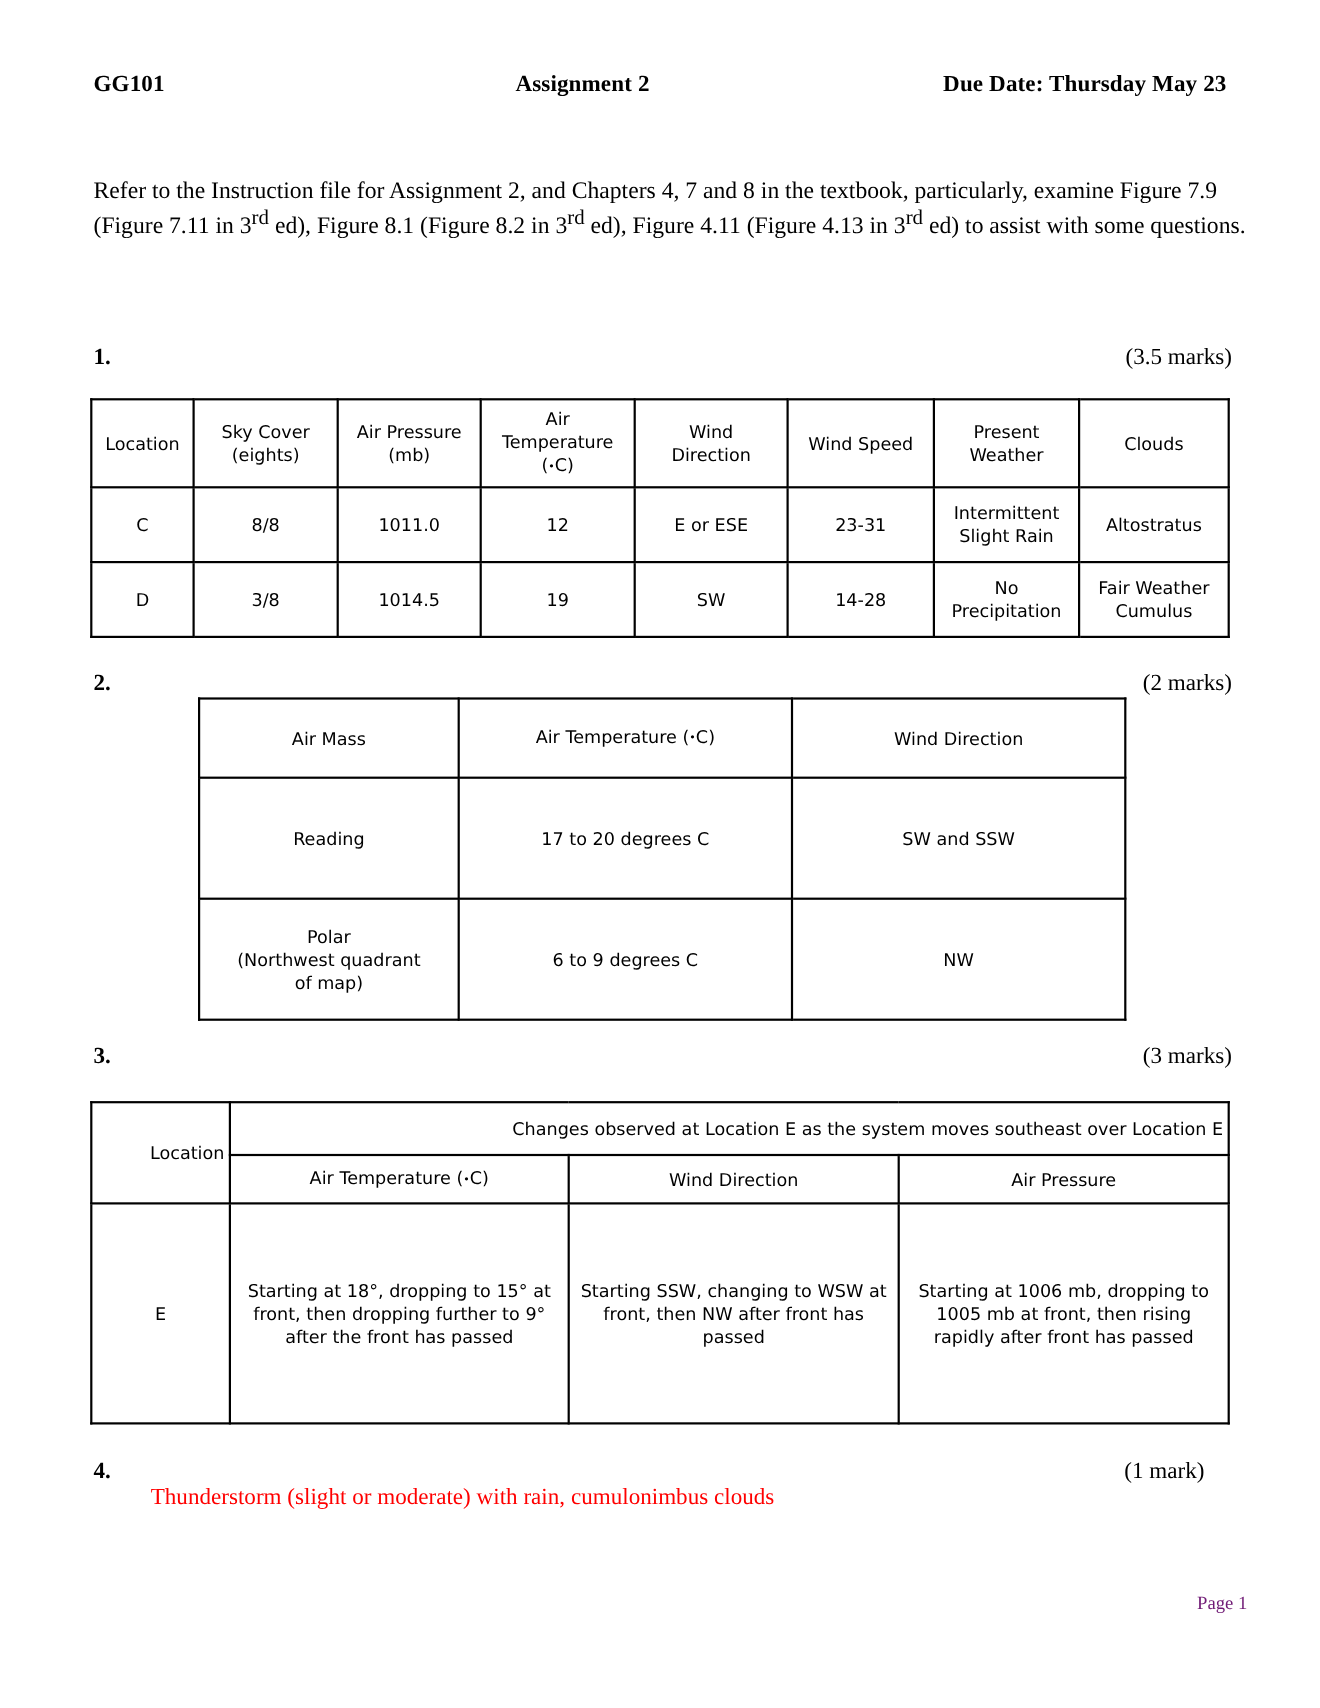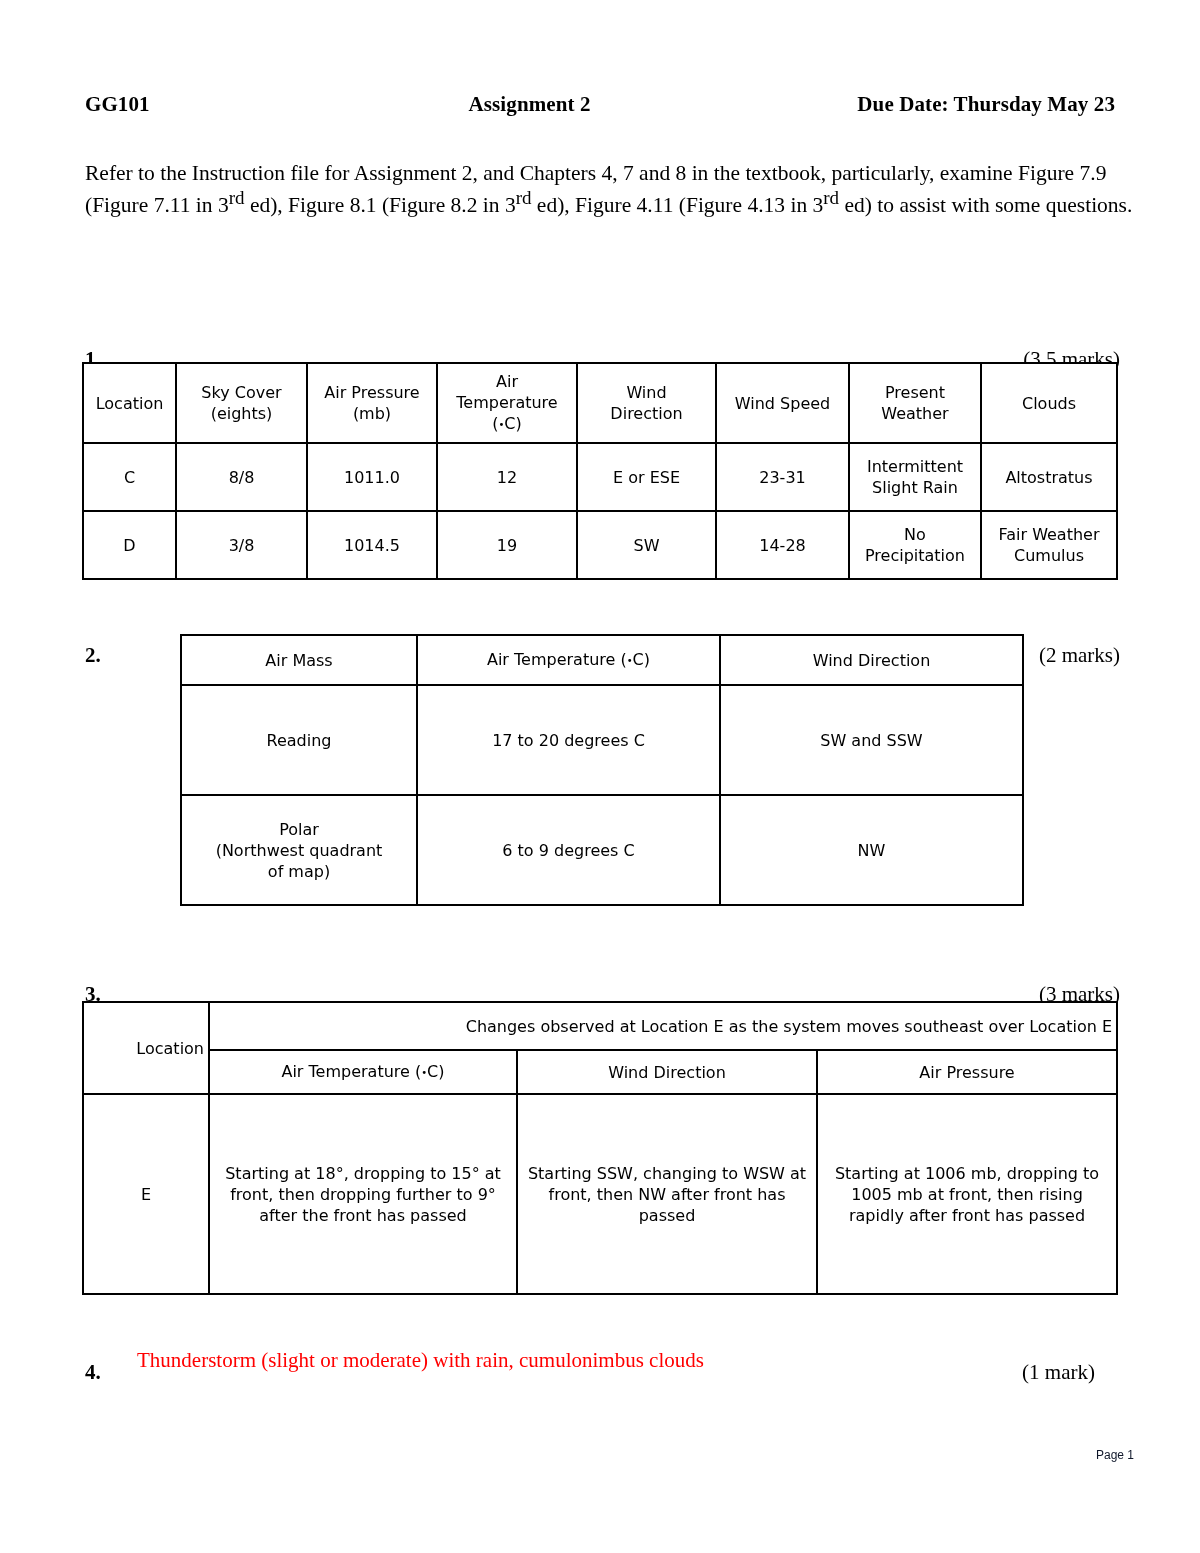--- a/index.html
+++ b/index.html
@@ -26,21 +26,20 @@
     position: absolute;
     left: 85px;
     top: 64px;
     width: 1030px;
     display: flex;
     justify-content: space-between;
     align-items: baseline;
     font-weight: bold;
     font-size: 21px;
     letter-spacing: 0.1px;
-    margin-top: 28px;
   }
   .doc-header .hcenter { margin-left: 52px; }
 
   
   .intro {
     position: absolute;
     left: 85px;
     top: 135px;
     width: 1050px;
     font-size: 21.5px;
@@ -62,21 +61,21 @@
   .qrow {
     position: absolute;
     width: 1035px;
     left: 85px;
     display: flex;
     justify-content: space-between;
     align-items: baseline;
     font-size: 21px;
   }
   .qnum { font-weight: bold; }
-  .qmarks { font-weight: normal; margin-top: 35px; }
+  .qmarks { font-weight: normal; }
 
   
   table.grid {
     position: absolute;
     border-collapse: collapse;
     background: #fff;
     table-layout: fixed;
   }
   table.grid td {
     border: 2.5px solid #000;
@@ -100,21 +99,21 @@
   .deg::before { content: "\2022"; font-size: 10px; position: relative; top: -1px; }
 
   
   #table1 { left: 82px; top: 362px; width: 1034px; }
   #table1 td { height: 38px; }
   #table1 tr.hdr td { height: 80px; }
   #table1 tr.body td { height: 68px; }
 
   
   #table2 { left: 180px; top: 634px; width: 842px; }
-  #table2 tr.hdr td { height: 50px; }
+  #table2 tr.hdr td { height: 72px; }
   #table2 tr.body td { height: 110px; }
 
   
   #table3 { left: 82px; top: 1001px; width: 1034px; }
   #table3 tr.hdr1 td { height: 48px; text-align: right; }
   #table3 tr.hdr2 td { height: 44px; }
   #table3 tr.body td { height: 200px; }
 
   
   .q4-answer {
@@ -125,23 +124,23 @@
     color: #FF0000;
     font-family: "Liberation Serif", "DejaVu Serif", serif;
     margin-left: 22px;
   }
 
   
   .footer {
     position: absolute;
     right: 66px;
     top: 1448px;
-    font-family: Liberation Sans, sans-serif;
-    font-size: 12px;
-    color: #0f172a;
+    font-family: Liberation Serif, serif;
+    font-size: 17px;
+    color: #701a75;
   }
 </style>
 </head>
 <body>
 
 <div class="page">
 
   <div class="doc-header">
     <span>GG101</span>
     <span class="hcenter">Assignment 2</span>

